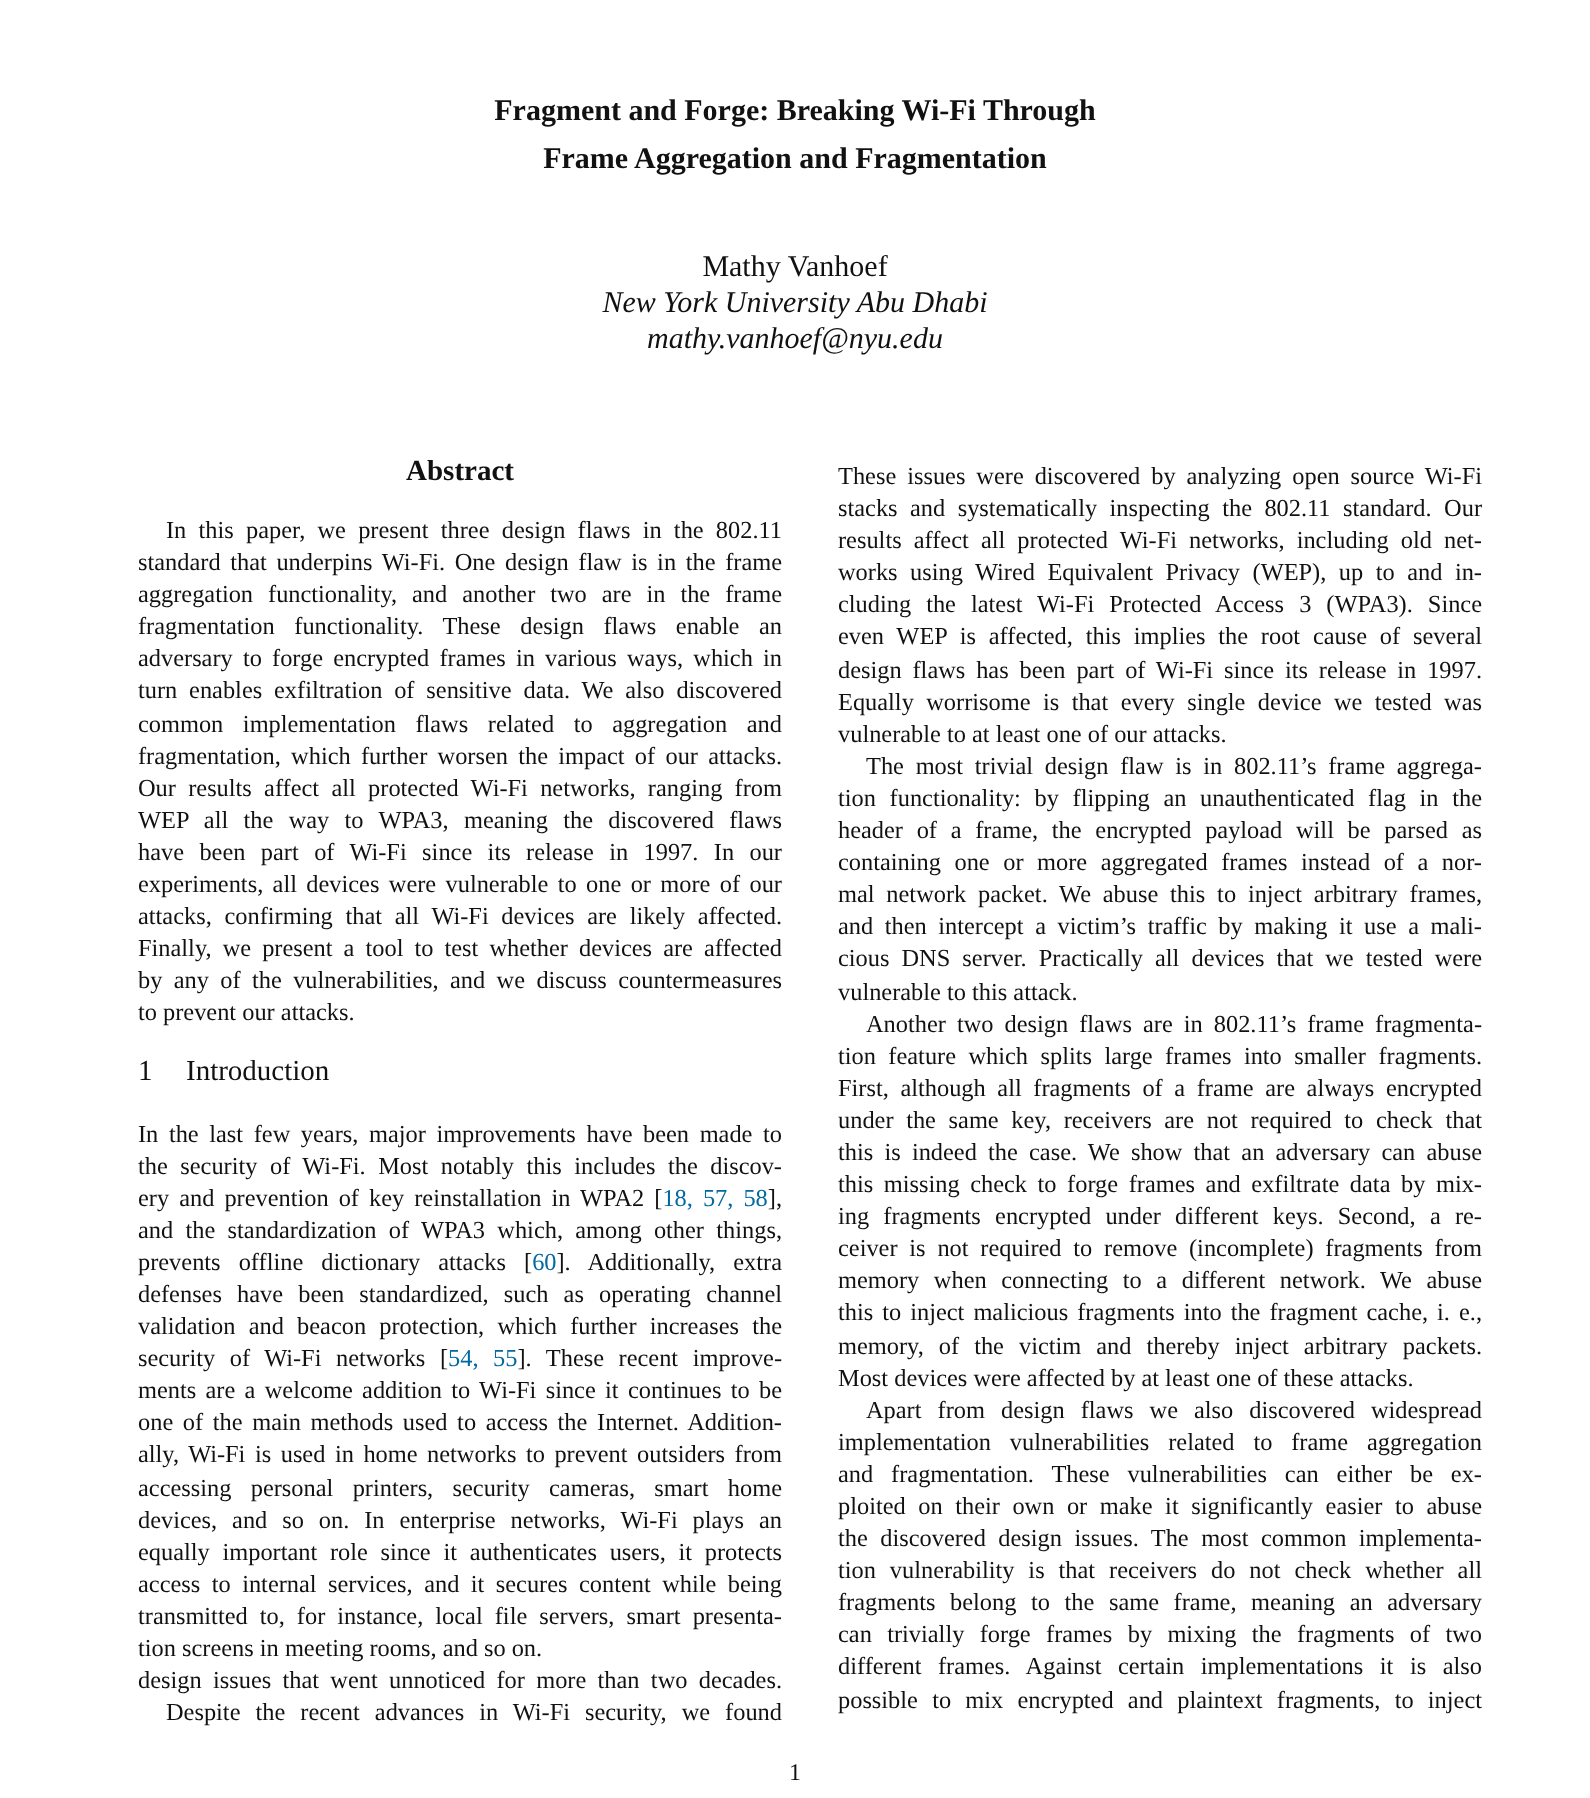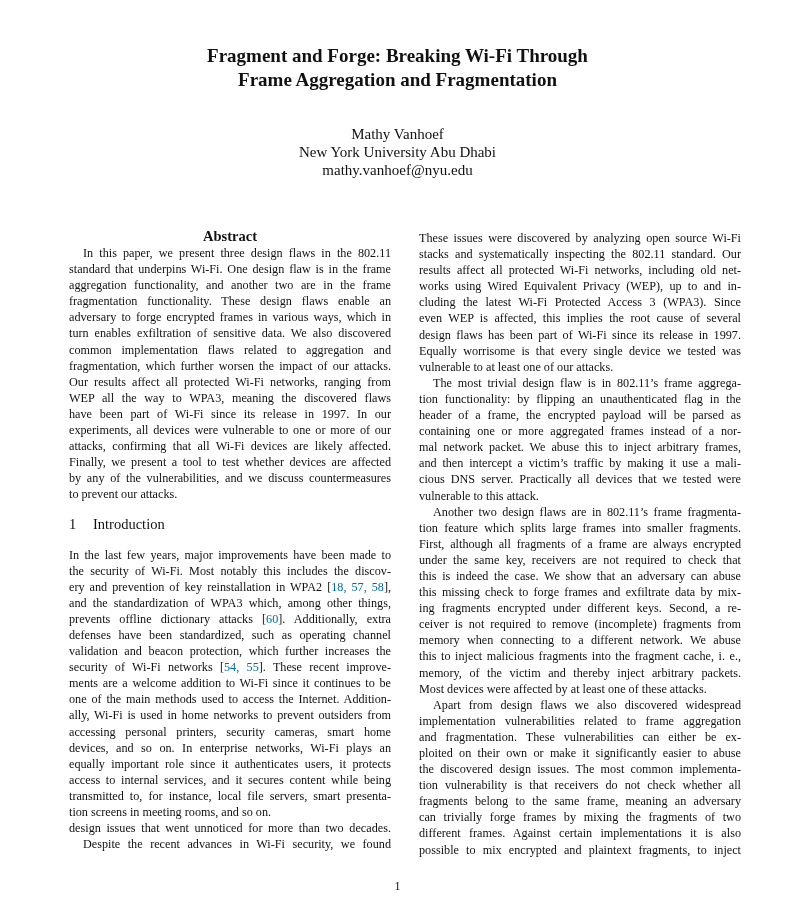--- a/index.html
+++ b/index.html
@@ -1,29 +1,29 @@
 <!DOCTYPE html>
 <html><head>
 <meta charset="utf-8">
 <style>
   html, body { margin: 0; padding: 0; background: #ffffff; }
   body { width: 795px; height: 899px; position: relative; overflow: hidden;
          font-family: "Liberation Serif", "DejaVu Serif", serif; color: #111; }
   .title { position: absolute; left: 0; width: 795px; top: 44px; text-align: center;
-           font-weight: bold; font-size: 19px; line-height: 24px; }
+           font-weight: bold; font-size: 15px; line-height: 24px; }
   .author { position: absolute; left: 0; width: 795px; top: 125px; text-align: center;
             font-size: 15px; line-height: 18px; }
-  .author .it { }
+  .author .it { font-style: italic; }
   .col { position: absolute; top: 227px; width: 322px; font-size: 12.2px; line-height: 16.1px; }
   .col.left { left: 69px; }
   .col.right { left: 419px; top: 230px; }
   .line { display: block; text-align: justify; text-align-last: justify; white-space: nowrap; height: 16.1px; }
   .line.last { text-align-last: left; }
   .line.indent { padding-left: 14px; }
-  .abs-head { text-align: center; font-weight: bold; font-size: 14.5px; line-height: 18px; margin-bottom: 0; }
+  .abs-head { text-align: center; font-weight: bold; font-size: 14.5px; line-height: 18px; margin-bottom: 12px; }
   .sec-head { font-weight: normal; font-size: 14.5px; line-height: 18px; margin-top: 12px; margin-bottom: 14px; }
   .sec-head .num { display: inline-block; width: 24px; }
   .cite { color: #0369a1; }
   .pagenum { position: absolute; top: 879px; left: 0; width: 795px; text-align: center; font-size: 12px; }
 </style>
 </head>
 <body>
 
 <div class="title">
   <div>Fragment and Forge: Breaking Wi-Fi Through</div>

